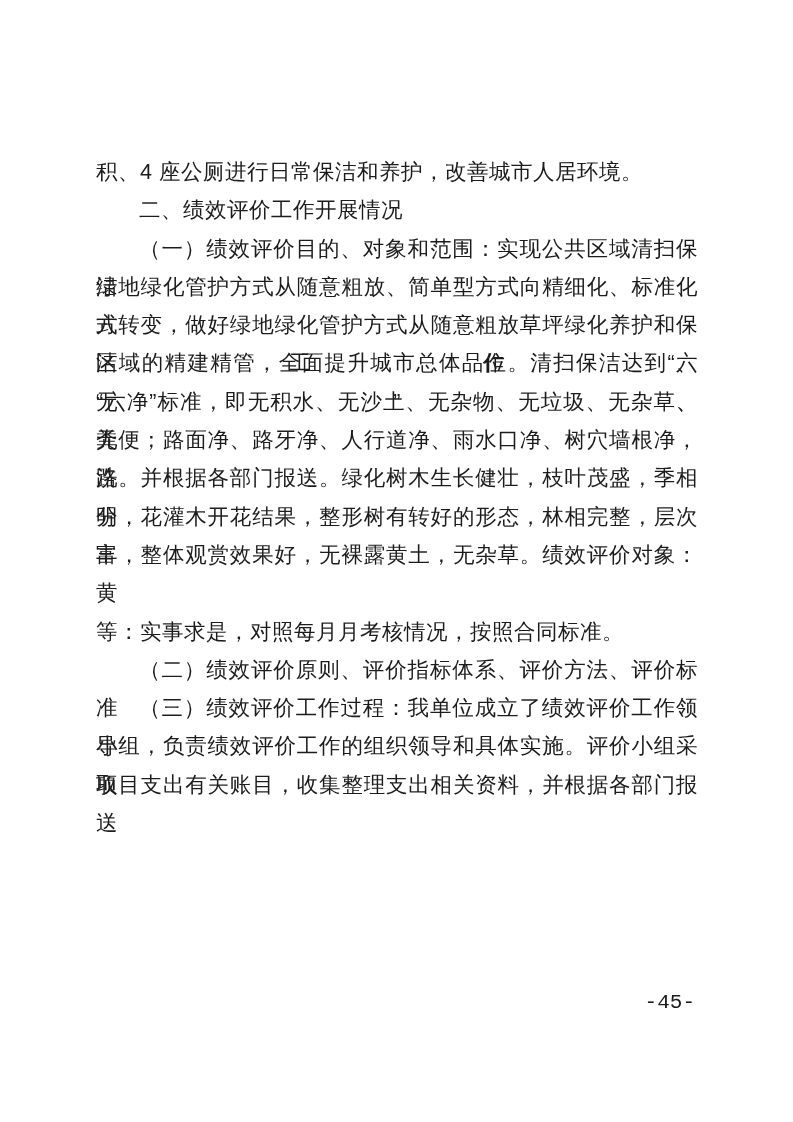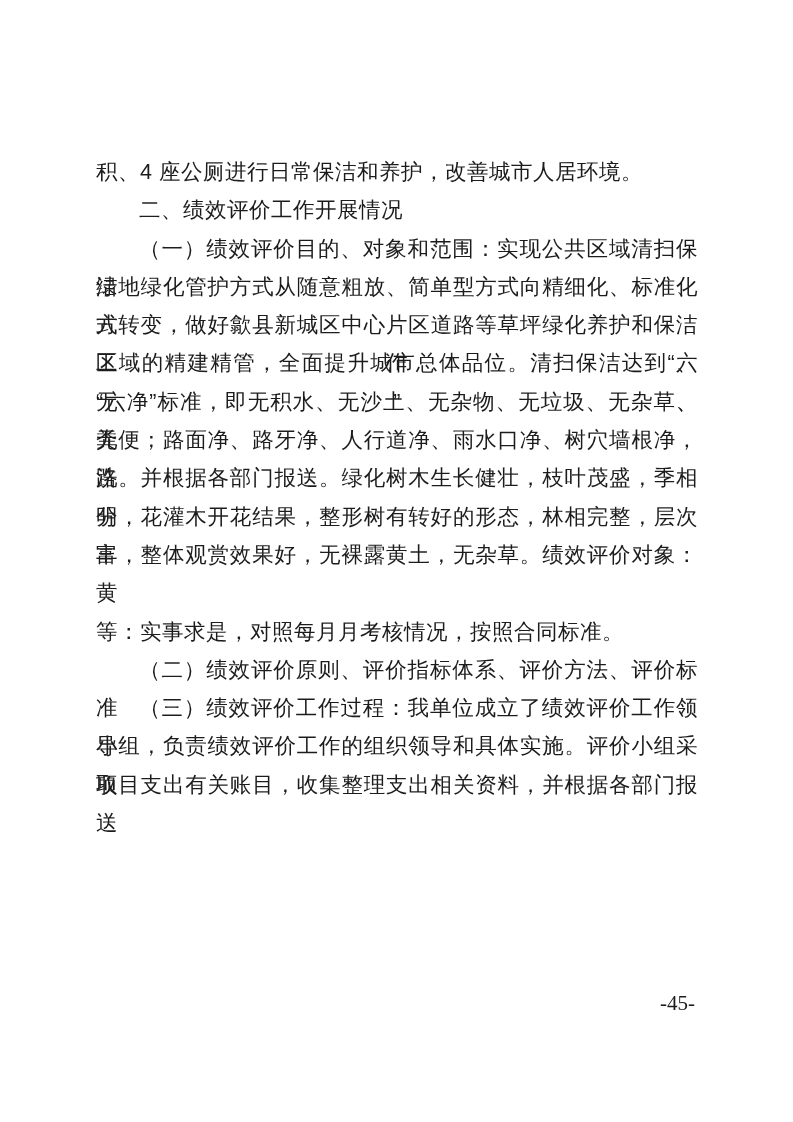--- a/index.html
+++ b/index.html
@@ -46,34 +46,34 @@
   }
   .run-bold {
     font-family: "Liberation Sans", "DejaVu Sans", sans-serif;
     font-weight: 400;
   }
   .page-number {
     position: absolute;
     top: 991px;
     right: 98px;
     font-size: 21px;
-    font-family: Liberation Serif, serif;
+    font-family: Liberation Mono, monospace;
     color: #1c1c1c;
   }
 </style>
 </head>
 <body>
 
 <div class="page">
   <div class="text-block" id="text-block">
       <div class="line"><span class="run-hei">积、4 座公厕进行日常保洁和养护，改善城市人居环境。</span></div>
       <div class="line indent"><span class="run-hei">二、绩效评价工作开展情况</span></div>
       <div class="line justify indent"><span class="run-bold">（一）绩效评价目的、对象和范围</span><span class="run-kai">：实现公共区域清扫保洁、</span></div>
       <div class="line justify"><span class="run-kai">绿地绿化管护方式从随意粗放、简单型方式向精细化、标准化方</span></div>
-      <div class="line justify"><span class="run-kai">式转变，做好</span><span class="run-bold">歙县新城区中心片区道路等</span><span class="run-kai">草坪绿化养护和保洁工作、</span></div>
+      <div class="line justify"><span class="run-kai">式转变，做好</span><span class="run-bold">绿地绿化管护方式从随意粗放</span><span class="run-kai">草坪绿化养护和保洁工作、</span></div>
       <div class="line justify"><span class="run-kai">区域的精建精管，全面提升城市总体品位。清扫保洁</span><span class="run-bold">达到“六无”、</span></div>
       <div class="line justify"><span class="run-bold">“六净”标准，即无积水、无沙土、无杂物、无垃圾、无杂草、无</span></div>
       <div class="line justify"><span class="run-bold">粪便；路面净、路牙净、人行道净、雨水口净、树穴墙根净，路</span></div>
       <div class="line justify"><span class="run-bold">洗。并根据各部门报送。</span><span class="run-kai">绿化树木生长健壮，枝叶茂盛，季相分</span></div>
       <div class="line justify"><span class="run-kai">明，花灌木开花结果，整形树有转好的形态，林相完整，层次丰</span></div>
       <div class="line justify"><span class="run-kai">富，整体观赏效果好，无裸露黄土，无杂草。绩效评价对象：黄</span></div>
       <div class="line"></div>
       <div class="line"><span class="run-hei">等：实事求是，对照每月月考核情况，按照合同标准。</span></div>
       <div class="line justify indent"><span class="run-hei">（二）绩效评价原则、评价指标体系、评价方法、评价标准</span></div>
       <div class="line justify indent"><span class="run-hei">（三）绩效评价工作过程：我单位成立了绩效评价工作领导</span></div>

